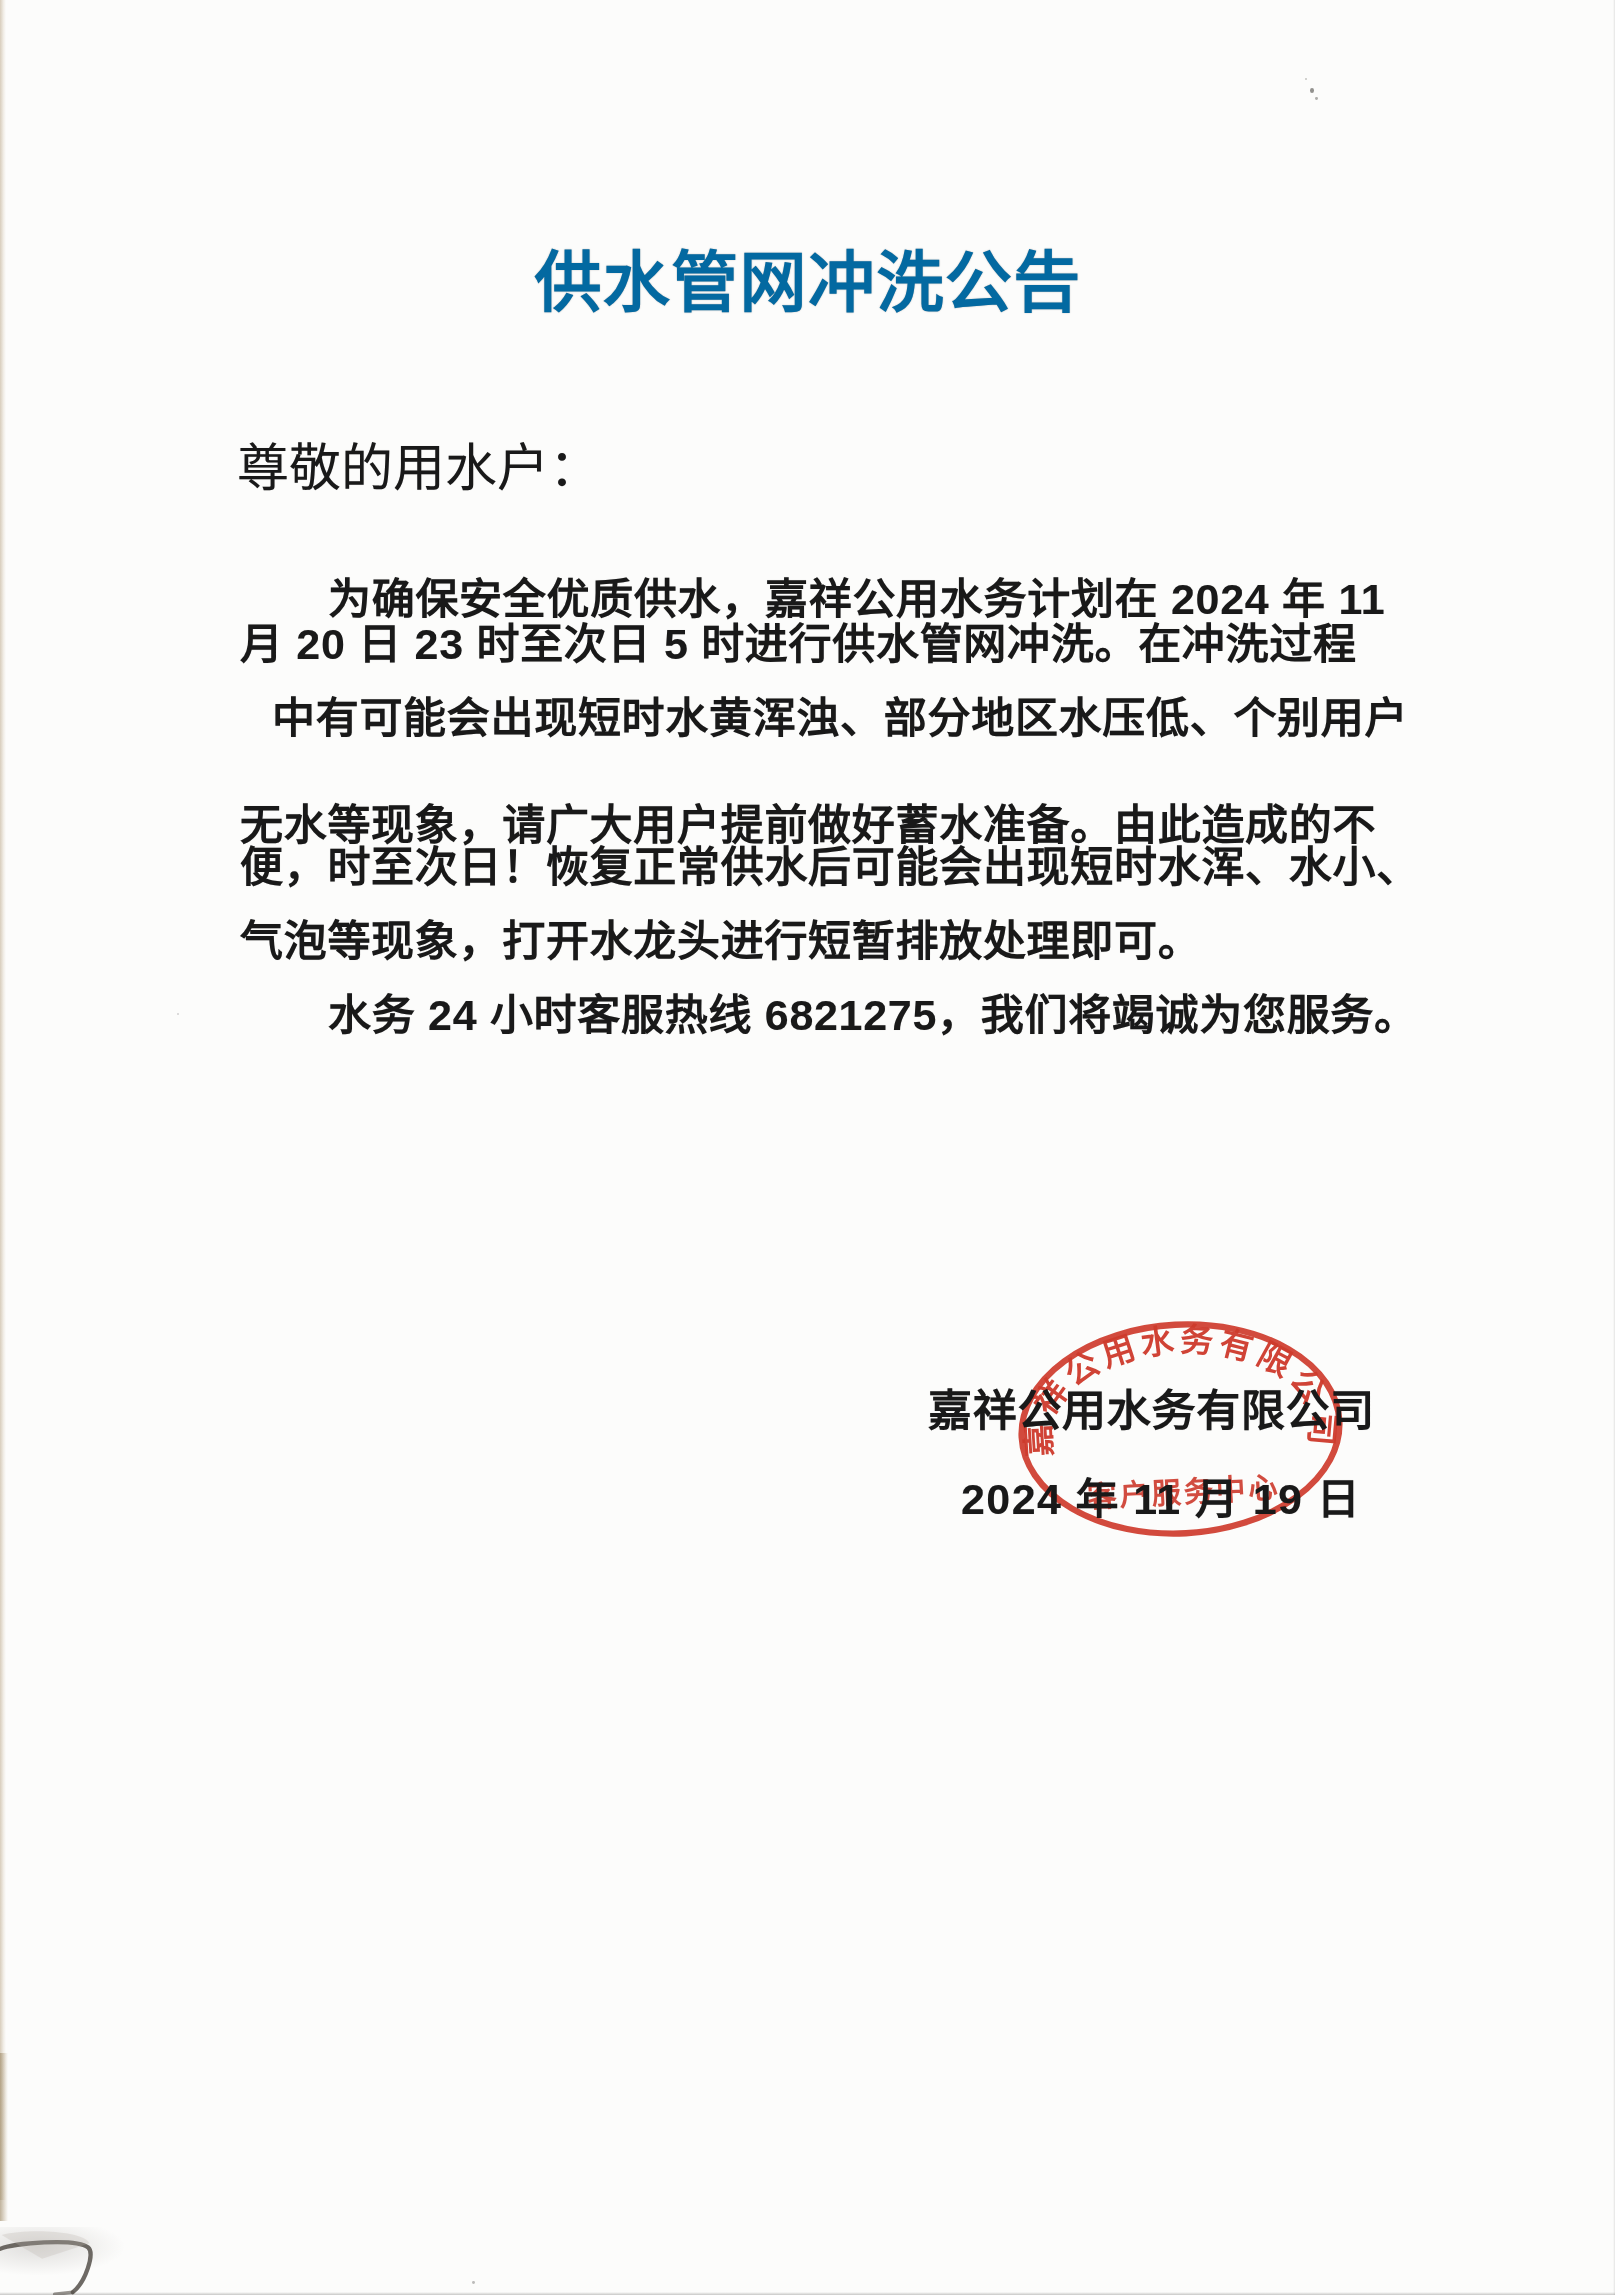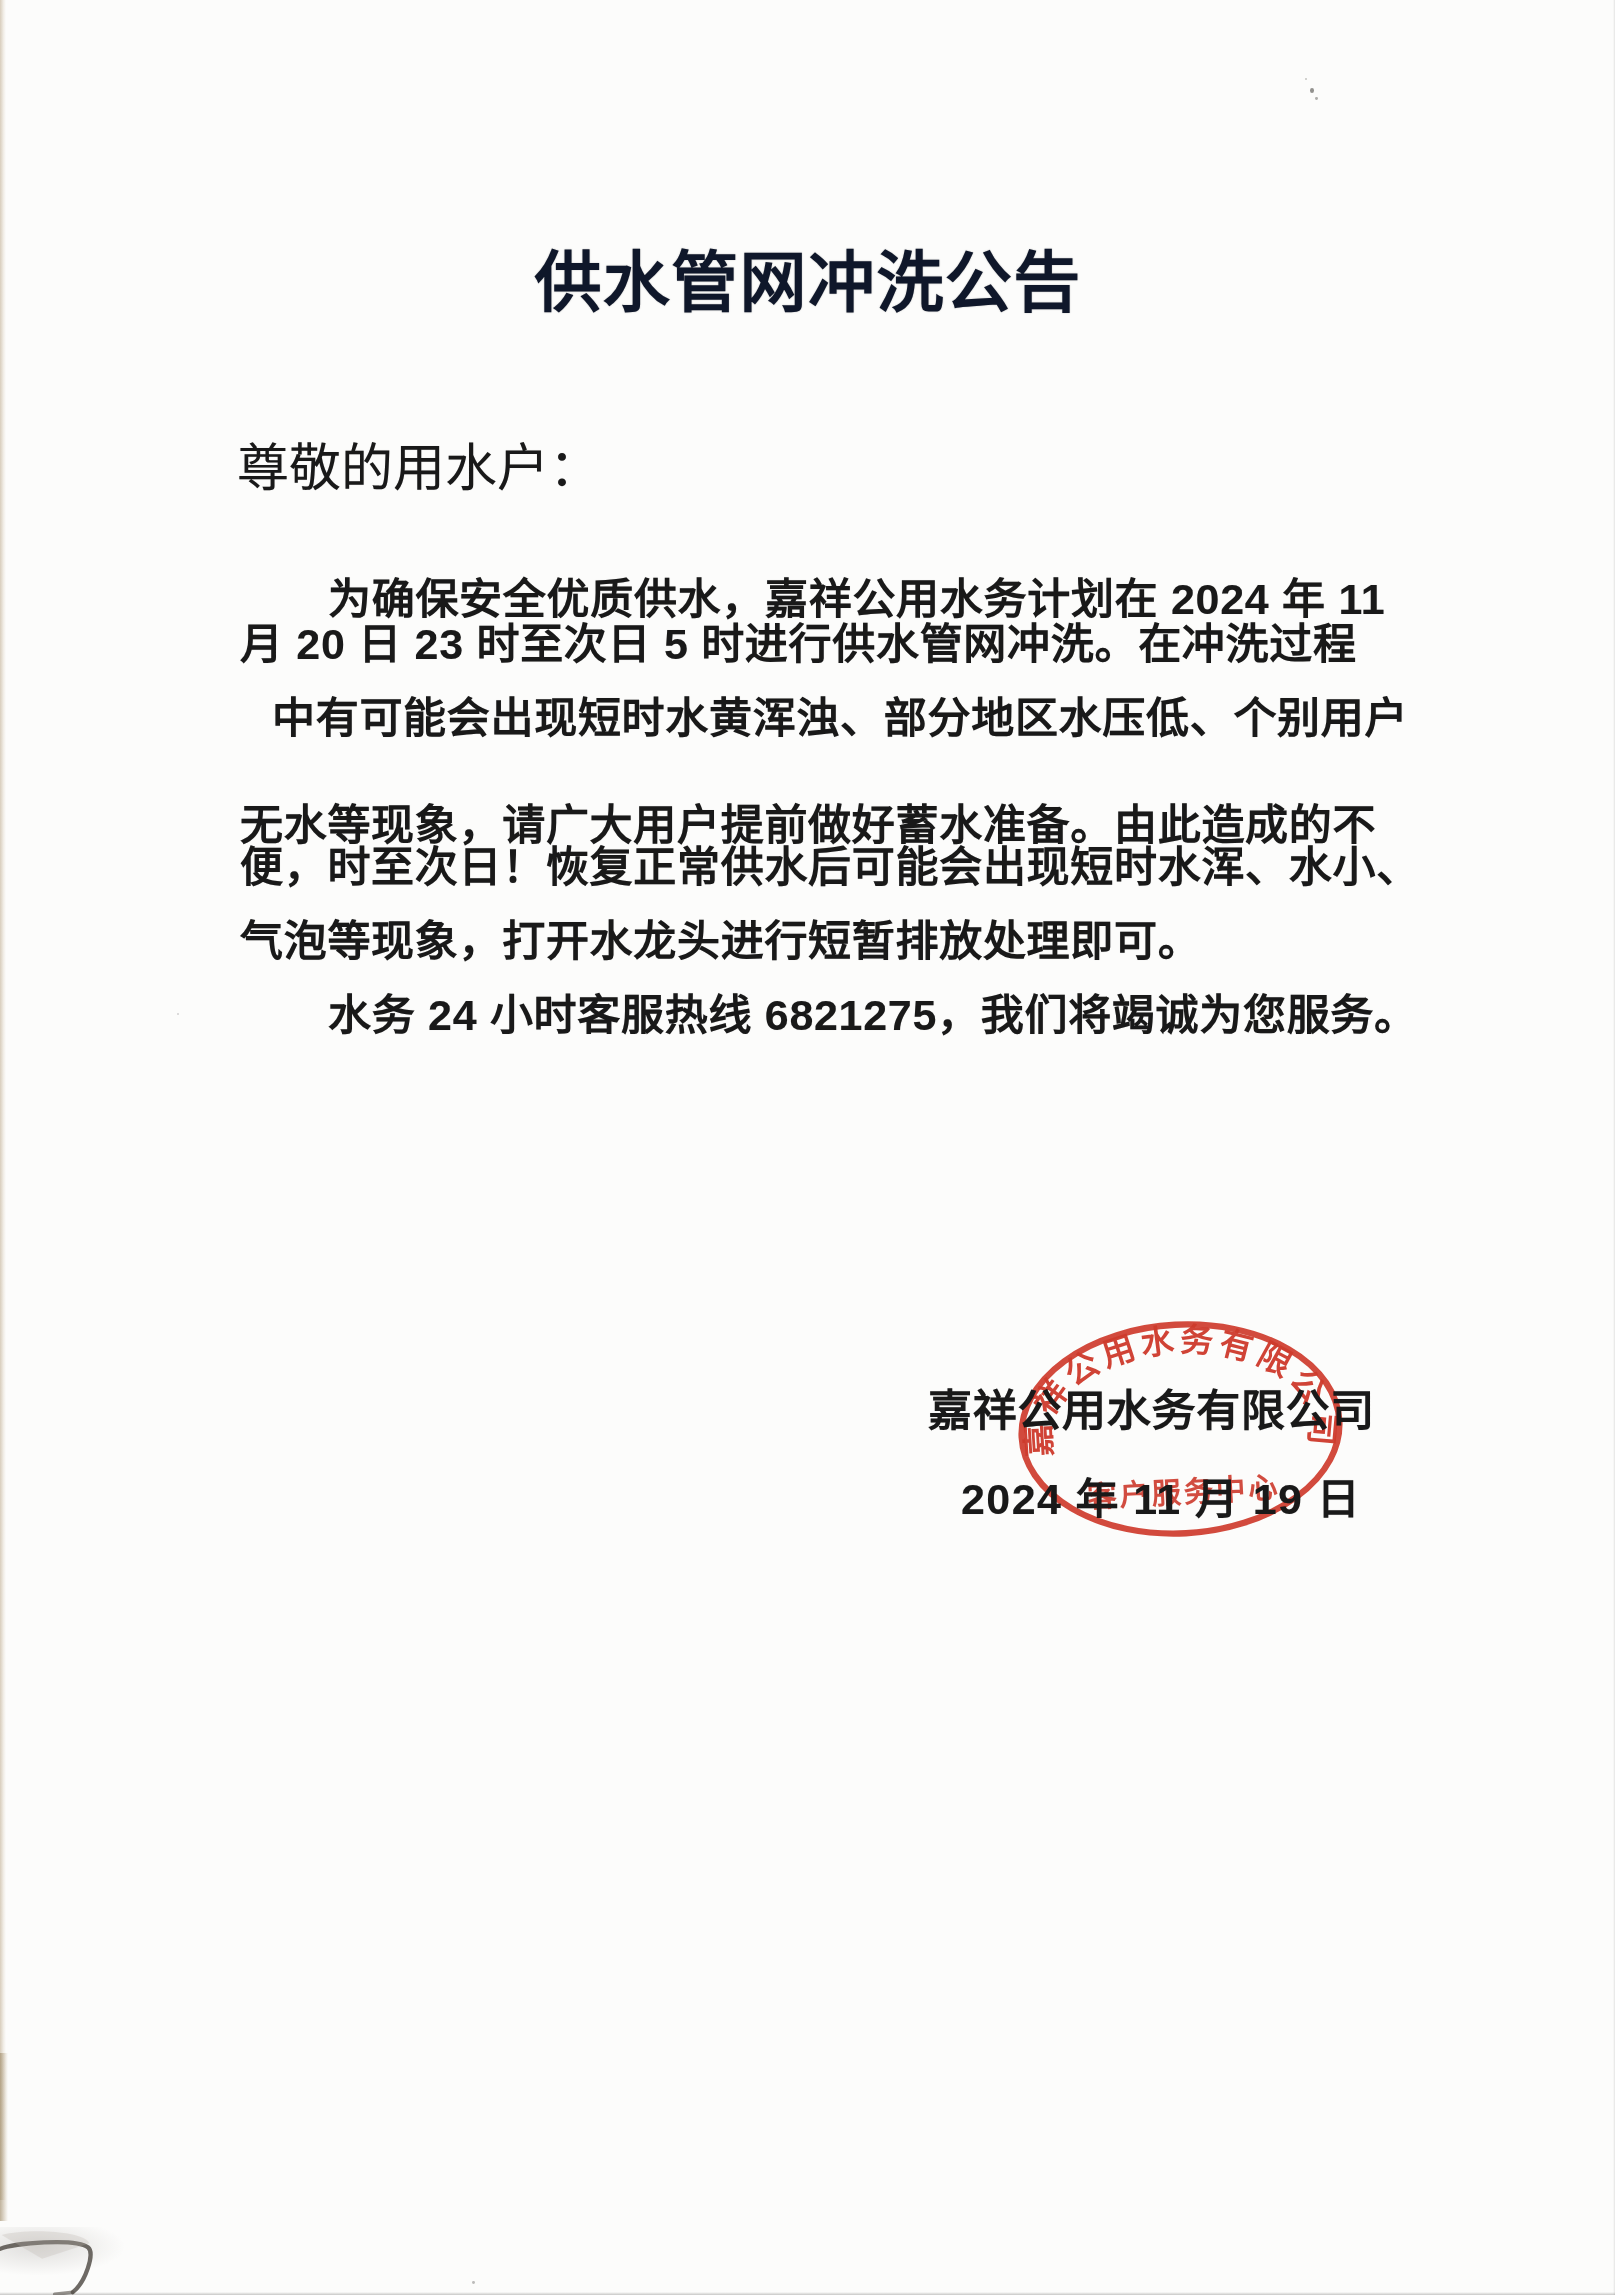--- a/index.html
+++ b/index.html
@@ -37,21 +37,21 @@
   .speck.s1{left:1310px;top:88px;width:4.2px;height:4.9px;opacity:.75;}
   .speck.s2{left:1315px;top:97px;width:2.8px;height:2.8px;opacity:.55;}
   .speck.s3{left:1305px;top:78px;width:2.1px;height:2.1px;opacity:.4;}
   .speck.s4{left:472px;top:2281px;width:2.8px;height:2.8px;opacity:.45;}
   .speck.s5{left:177px;top:1013px;width:2.1px;height:2.1px;opacity:.3;}
   
   .doc-title{
     position:absolute;left:0;right:0;top:228px;
     text-align:center;
     font-size:67px;font-weight:700;letter-spacing:1.4px;
-    color:#0f172a;
+    color:#0369a1;
     text-shadow:0 0 1.4px rgba(20,20,20,.35);
     white-space:nowrap;
   }
   .salutation{
     position:absolute;left:237px;top:426px;
     font-size:52px;font-weight:400;
     text-shadow:0 0 0.7px rgba(20,20,20,.3);
     white-space:nowrap;
   }
   .body-line{

